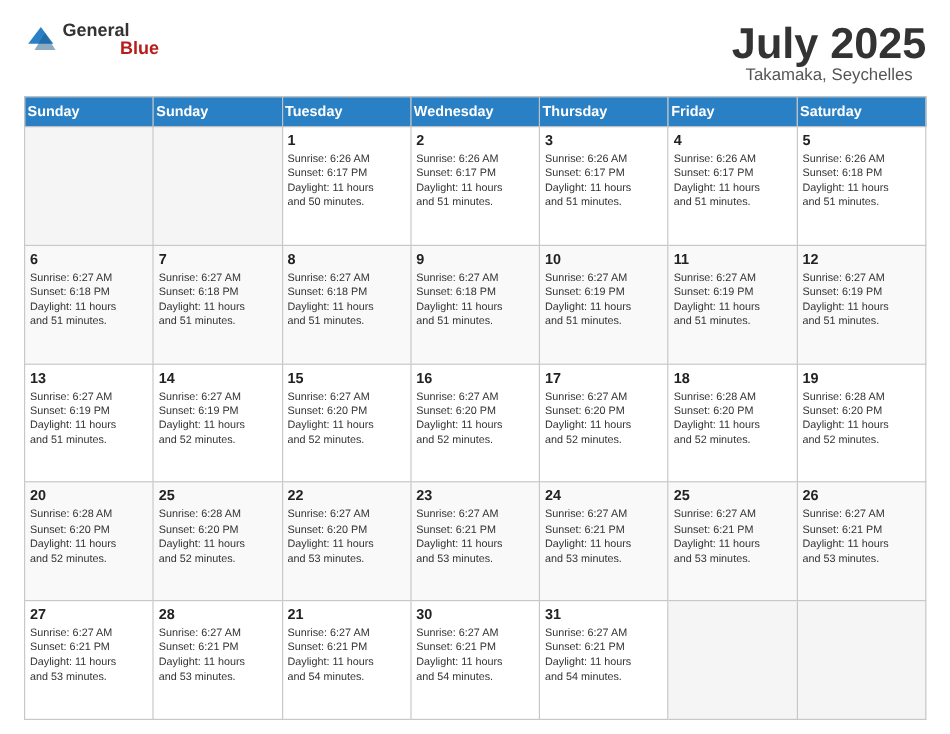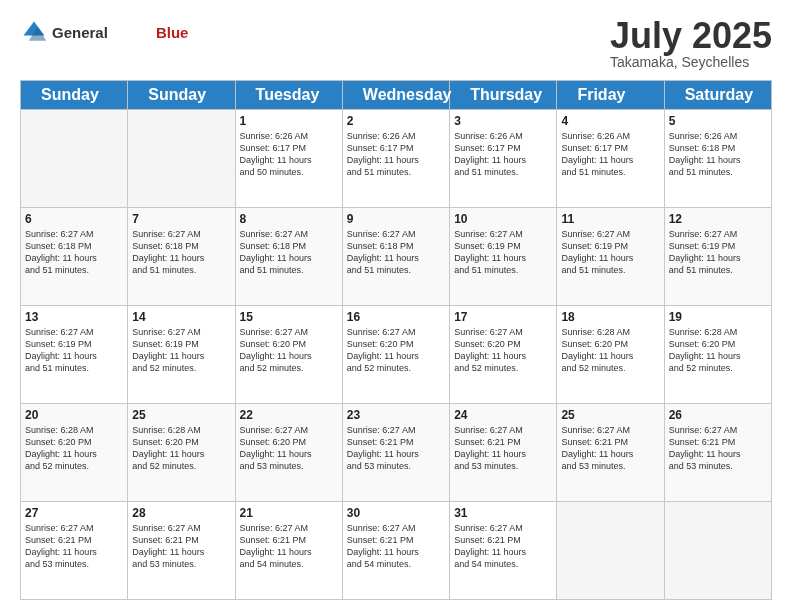--- a/index.html
+++ b/index.html
@@ -23,40 +23,40 @@
       align-items: flex-start;
       margin-bottom: 10px;
     }
     .logo {
       display: flex;
       align-items: center;
       gap: 4px;
     }
     .logo-text {
       display: flex;
-      flex-direction: row;
+      flex-direction: column;
       line-height: 1;
     }
     .logo-general {
       font-size: 15px;
       font-weight: bold;
       color: #333;
     }
     .logo-blue {
       font-size: 15px;
       font-weight: bold;
       color: #b91c1c;
       margin-left: 48px;
     }
     .logo-icon {
       width: 28px;
       height: 28px;
     }
     .title-block {
-      text-align: left;
+      text-align: center;
     }
     .month-title {
       font-size: 36px;
       font-weight: bold;
       color: #333;
       line-height: 1;
     }
     .location {
       font-size: 14px;
       color: #555;
@@ -64,23 +64,23 @@
     }
     .calendar {
       flex: 1;
       border-collapse: collapse;
       width: 100%;
       table-layout: fixed;
     }
     .calendar thead tr th {
       background-color: #2980c4;
       color: white;
-      font-size: 16px;
-      font-weight: bold;
-      padding: 5px 20px;
+      font-size: 12px;
+      font-weight: bold;
+      padding: 5px 2px;
       text-align: left;
       border: 1px solid #c0c0c0;
     }
     .calendar tbody tr td {
       border: 1px solid #c8c8c8;
       vertical-align: top;
       padding: 4px 4px 3px 4px;
       font-size: 9.5px;
       color: #333;
       height: 78px;

